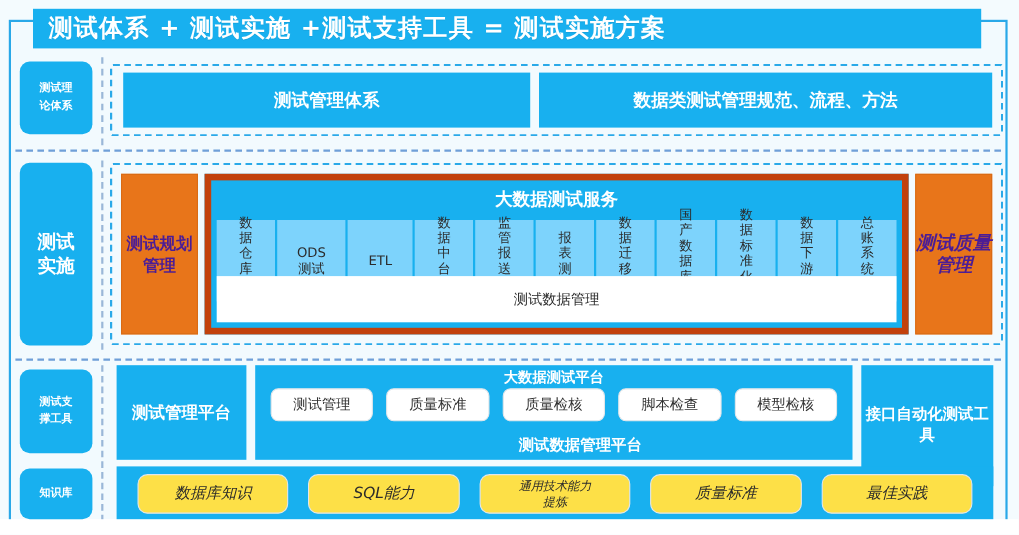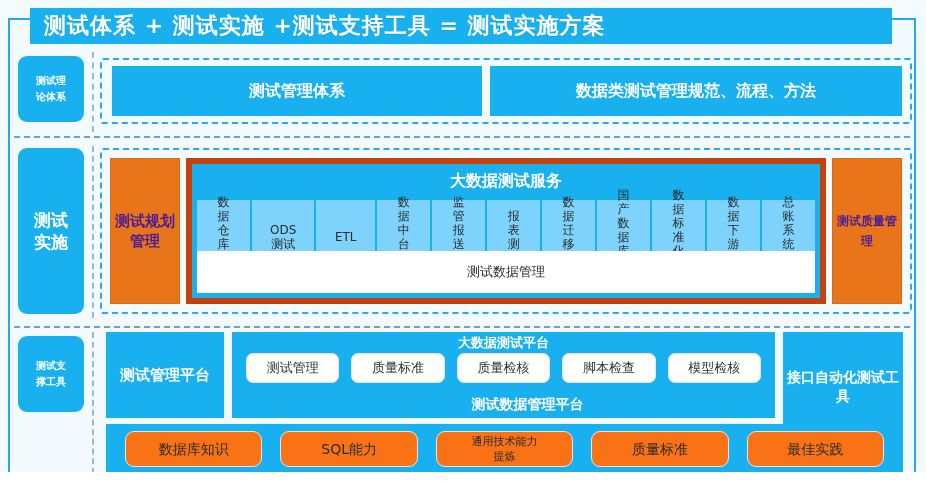--- a/index.html
+++ b/index.html
@@ -103,21 +103,21 @@
   #r1-label{top:56px;height:66px;}
   #r1-region{left:100px;top:58px;width:812px;height:66px;}
   .r1-box{font-size:16px;top:66px;height:50px;}
   #r1-box-a{left:112px;width:370px;}
   #r1-box-b{left:490px;width:412px;}
 
   
   #r2-label{top:148px;height:166px;font-size:17px;line-height:22px;}
   #r2-region{left:100px;top:148px;width:812px;height:166px;}
   #r2-plan{left:110px;top:158px;width:70px;height:146px;font-size:15px;line-height:20px;}
-  #r2-quality{left:832px;top:158px;width:70px;height:146px;font-size:12px;line-height:20px;}
+  #r2-quality{left:832px;top:158px;width:70px;height:146px;font-size:17px;line-height:20px;font-style:italic;}
   #r2-service{
     position:absolute;left:186px;top:158px;width:640px;height:146px;
     background:#18b0ef;box-sizing:border-box;border:6px solid #c2410c;
   }
   #r2-service-title{
     position:absolute;left:0;top:0;width:100%;height:34px;
     display:flex;align-items:center;justify-content:center;
     color:#fff;font-weight:bold;font-size:16px;
   }
   #r2-cells{
@@ -179,27 +179,28 @@
     position:absolute;left:106px;top:424px;width:797px;height:50px;
     background:#18b0ef;box-sizing:border-box;
   }
   #r4-chips{
     position:absolute;inset:0;
     display:flex;align-items:center;justify-content:space-between;
     padding:0 10px;
     box-sizing:border-box;
   }
   #r4-chips .chip{
-    background:#f97316;border-radius:9px;
+    background:#fde047;border-radius:9px;
     height:34px;flex:1 1 0;margin:4px 9px;
     display:flex;align-items:center;justify-content:center;
     text-align:center;
     font-size:14px;line-height:15px;color:#2b2b2b;
     border:1px solid #e2e6ea;
     white-space:pre-line;
+    font-style:italic;
   }
   #r4-chips .chip.small{font-size:11px;}
 
   
   #wm{
     position:absolute;right:2px;bottom:14px;
     width:86px;height:46px;
     z-index:2;
     pointer-events:none;
     opacity:.95;
@@ -328,20 +329,23 @@
         <div class="chip">脚本检查</div>
         <div class="chip">模型检核</div>
       </div>
     <div id="r3-platform-foot">测试数据管理平台</div>
   </div>
 
   <div class="blue-box" id="r3-auto">
     <span><span class="ln">接口自动化</span><span class="ln">测试工具</span></span>
   </div>
 
+  <div class="side-label" id="r4-label">
+    <span>知识库</span>
+  </div>
   <div id="r4-band">
     <div id="r4-chips">
         <div class="chip">数据库知识</div>
         <div class="chip">SQL能力</div>
         <div class="chip small">通用技术能力
 提炼</div>
         <div class="chip">质量标准</div>
         <div class="chip">最佳实践</div>
       </div>
   </div>

